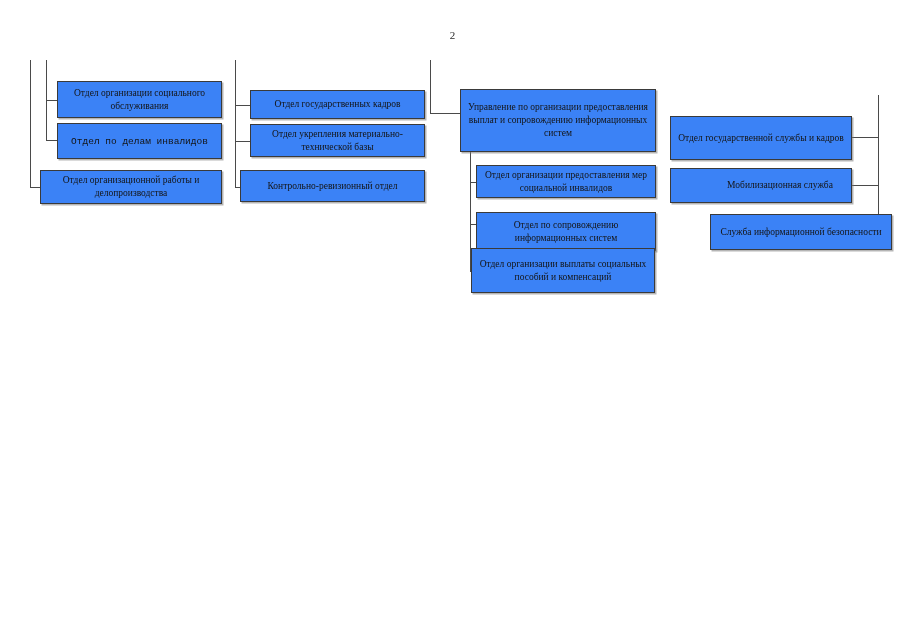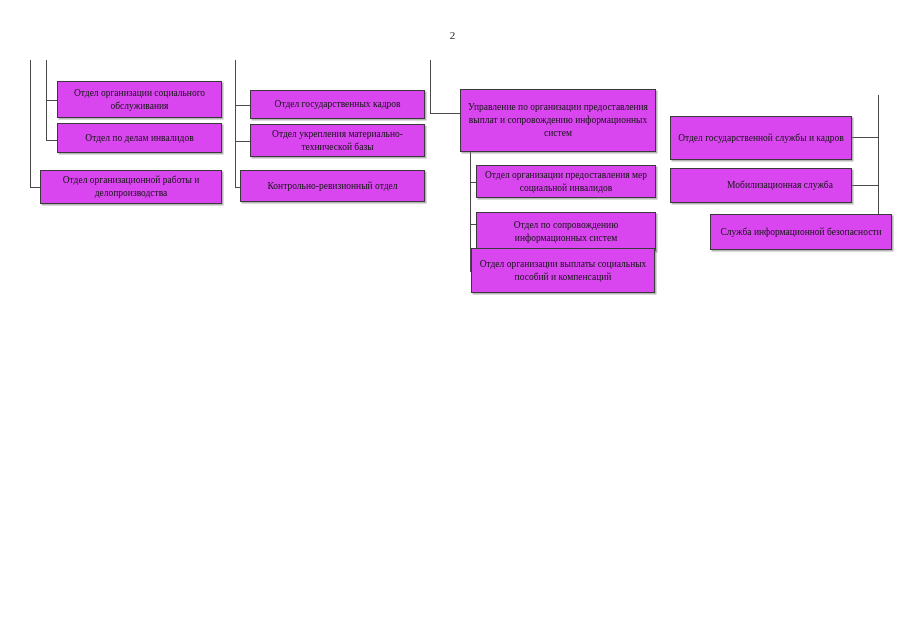--- a/index.html
+++ b/index.html
@@ -29,21 +29,21 @@
     font-size: 11px;
     font-family: "Liberation Serif", "DejaVu Serif", serif;
     color: #2b2b2b;
     letter-spacing: 0.2px;
   }
   
   .node {
     position: absolute;
     box-sizing: border-box;
     border: 1px solid #3a3a3a;
-    background: #d946ef;
+    background: #3b82f6;
     display: flex;
     align-items: center;
     justify-content: center;
     text-align: center;
     font-size: 9.5px;
     line-height: 13px;
     color: #141414;
     padding: 2px 5px;
     
     box-shadow: 1.5px 1.5px 0 0 rgba(120,120,120,0.55);
@@ -89,21 +89,21 @@
       <div class="hline" style="left: 470px; top: 271px; width: 2px;"></div>
       <div class="vline" style="left: 878px; top: 95px; height: 137px;"></div>
       <div class="hline" style="left: 852px; top: 137px; width: 27px;"></div>
       <div class="hline" style="left: 852px; top: 185px; width: 27px;"></div>
       <div class="hline" style="left: 852px; top: 232px; width: 27px;"></div>
     </div>
   <div id="node-layer">
       <div class="node" style="left: 57px; top: 81px; width: 165px; height: 37px;">
         <span>Отдел организации социального обслуживания</span>
       </div>
-      <div class="node" style="left: 57px; top: 123px; width: 165px; height: 30px;">
+      <div class="node" style="left: 57px; top: 123px; width: 165px; height: 36px; font-family: Liberation Mono, monospace;">
         <span>Отдел по делам инвалидов</span>
       </div>
       <div class="node" style="left: 40px; top: 170px; width: 182px; height: 34px;">
         <span>Отдел организационной работы и делопроизводства</span>
       </div>
       <div class="node" style="left: 250px; top: 90px; width: 175px; height: 29px;">
         <span>Отдел государственных кадров</span>
       </div>
       <div class="node" style="left: 250px; top: 124px; width: 175px; height: 33px;">
         <span>Отдел укрепления материально-технической базы</span>

